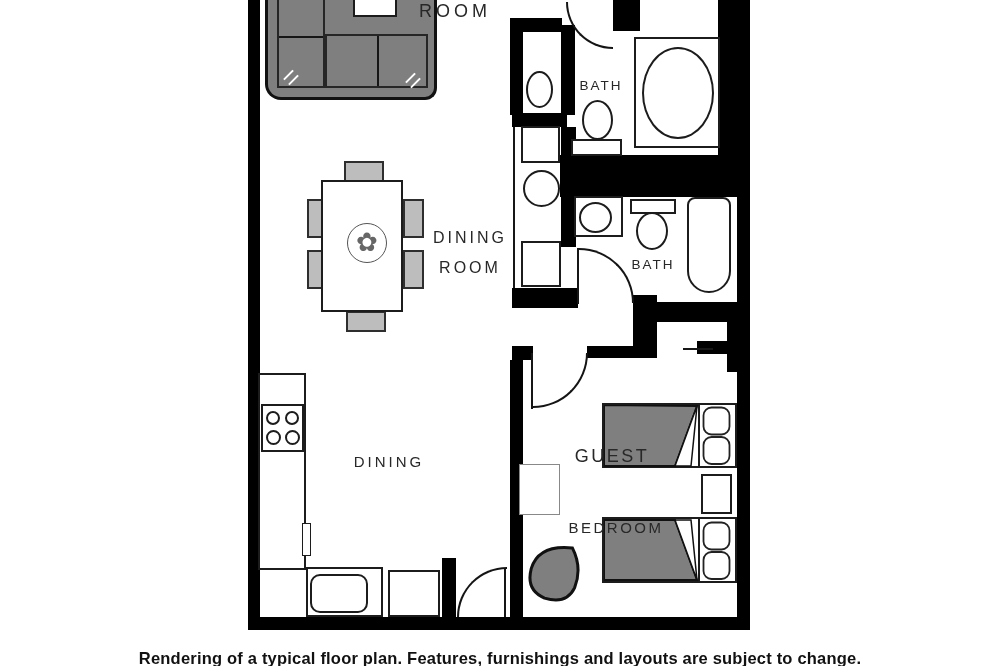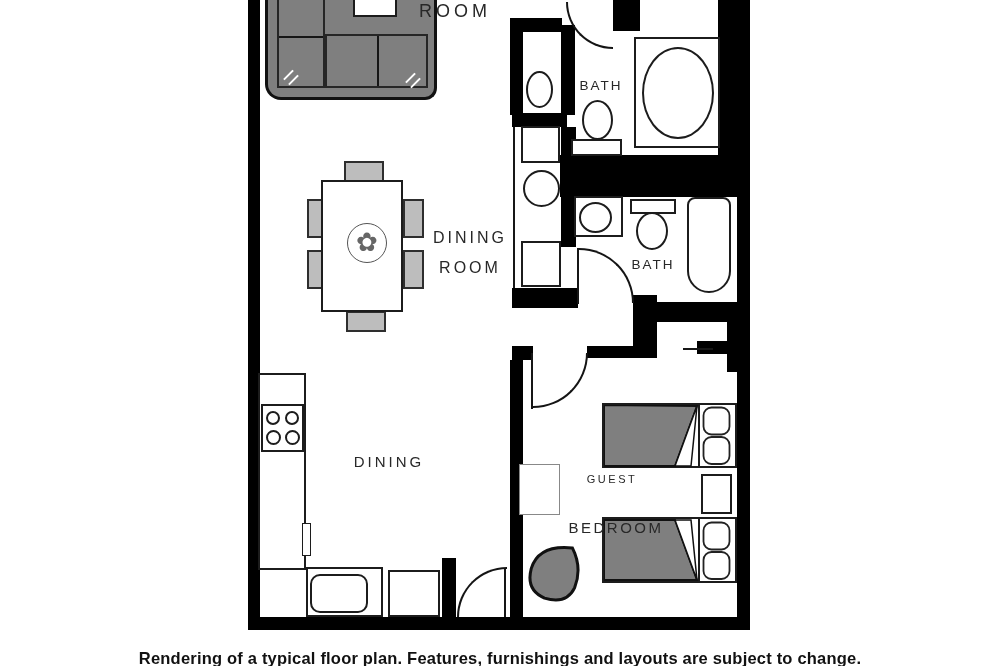--- a/index.html
+++ b/index.html
@@ -139,18 +139,18 @@
   </svg>
   <svg style="position:absolute;left:702px;top:521px" width="30" height="60">
     <rect x="1.5" y="1.5" width="26" height="27" rx="8" fill="#fff" stroke="#222" stroke-width="1.8"></rect>
     <rect x="1.5" y="31" width="26" height="27" rx="8" fill="#fff" stroke="#222" stroke-width="1.8"></rect>
   </svg>
 
   <svg style="position:absolute;left:527px;top:545px;transform:rotate(-6deg)" width="54" height="58">
     <path d="M48,5 Q15,-2 5,21 Q-3,42 15,52 Q36,61 46,45 Q56,26 48,5 Z" fill="var(--furn,#7f7f7f)" stroke="#111" stroke-width="3"></path>
   </svg>
 
-  <div class="lbl" style="left:612px;top:473px;font-size:11px;letter-spacing:2.5px">GUEST</div>
+  <div class="lbl" style="left:612px;top:447px;font-size:18px;letter-spacing:2.5px">GUEST</div>
   <div class="lbl" style="left:616px;top:520px;font-size:15px;letter-spacing:2.5px">BEDROOM</div>
 
 </div>
 
 <div class="caption">Rendering of a typical floor plan. Features, furnishings and layouts are subject to change.</div>
 
 </body></html>

